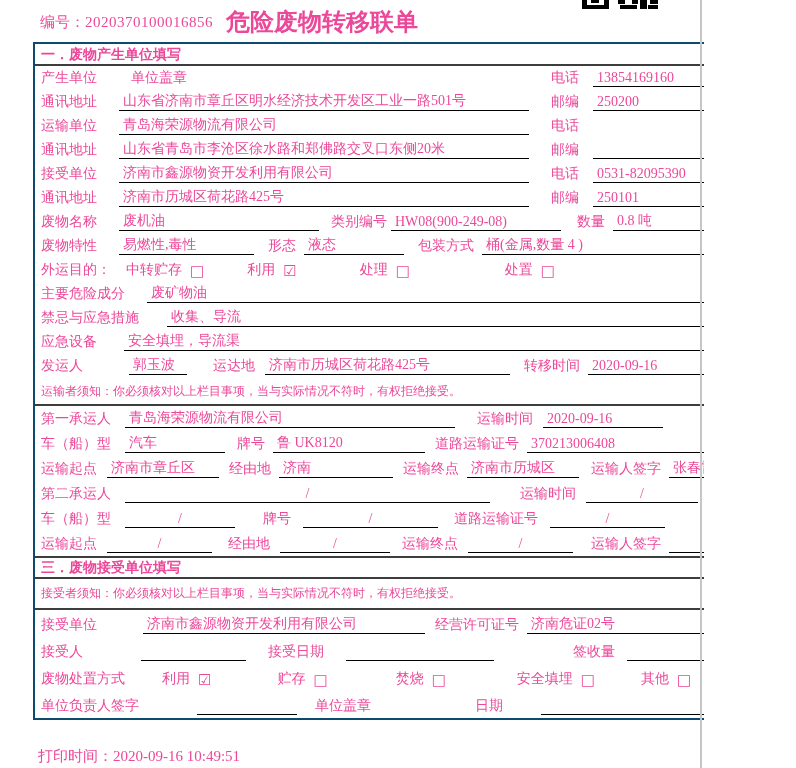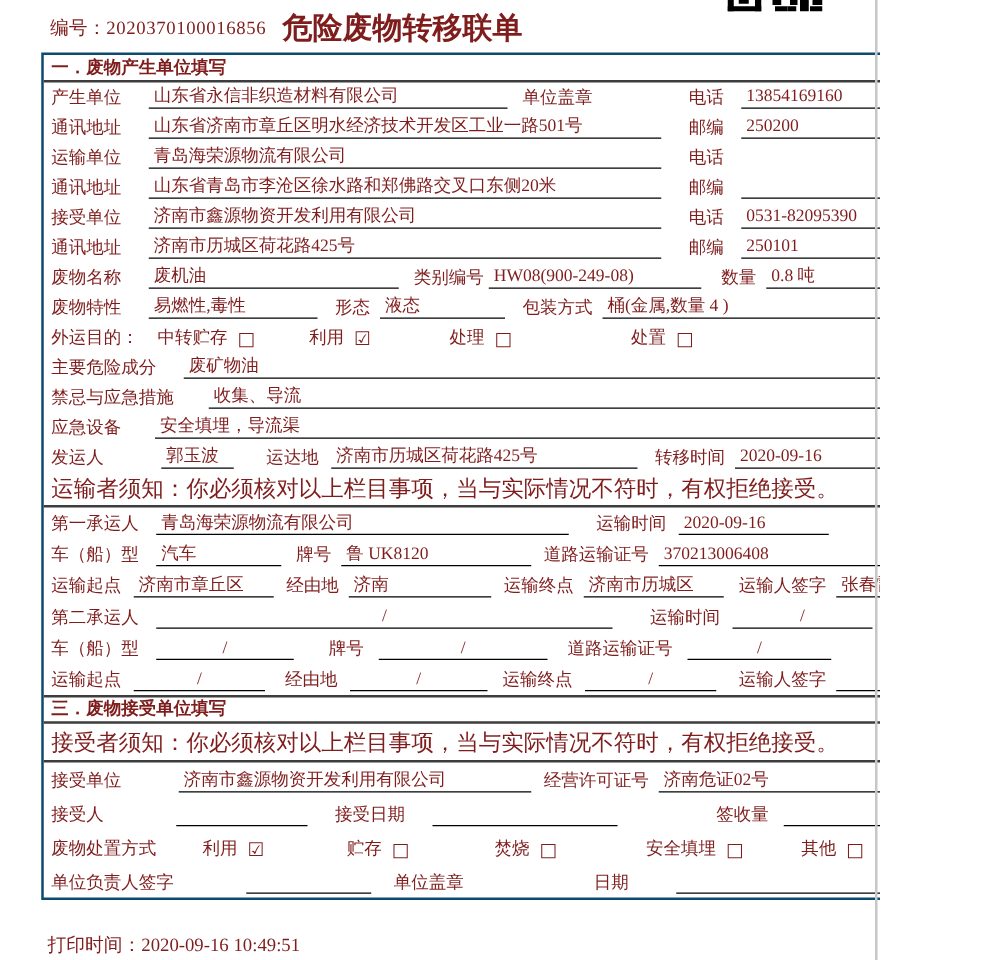--- a/index.html
+++ b/index.html
@@ -1,30 +1,30 @@
 <!DOCTYPE html>
 <html><head>
 <meta charset="utf-8">
 <style>
   html,body{margin:0;padding:0;background:#fff;}
   .page{position:relative;width:704px;height:768px;background:#ffffff;overflow:hidden;
-        font-family:"Liberation Serif","DejaVu Serif",serif;color:#7f1d1d;}
+        font-family:"Liberation Serif","DejaVu Serif",serif;color:#ec4899;}
   .serial{position:absolute;left:40px;top:13px;font-size:15px;white-space:nowrap;}
   .serial .num{letter-spacing:0.5px;}
   .doc-title{position:absolute;left:0;right:60px;top:6px;text-align:center;
              font-size:24px;font-weight:bold;font-family:"DejaVu Sans",sans-serif;}
   .qr{position:absolute;left:582px;top:0;}
   .edge-line{position:absolute;right:2px;top:0;width:2px;height:768px;background:#c6c6c6;}
 
   .form{position:absolute;left:33px;top:42px;width:722px;border:2px solid #0c4a6e;
         background:#fff;box-sizing:border-box;}
   .sec-h{height:20px;line-height:20px;font-weight:bold;font-size:14px;padding-left:6px;
          border-bottom:2px solid #3d3d3d;font-family:"DejaVu Sans",sans-serif;}
   .sec-h.mid{border-top:2px solid #3d3d3d;height:19px;line-height:19px;}
-  .note{height:26px;border-bottom:2px solid #3d3d3d;font-size:18px;
+  .note{height:26px;border-bottom:2px solid #3d3d3d;font-size:12px;
         display:flex;align-items:center;padding:0 6px;white-space:nowrap;}
   .row{display:flex;align-items:flex-end;height:24px;padding:0 6px 3px 6px;
        font-size:14px;white-space:nowrap;box-sizing:border-box;}
   .s2r{height:25px;}
   .s3r{height:27px;}
   .lbl{flex:none;}
   .row > .lbl:first-child{margin-right:22px;}
   .u{border-bottom:1px solid #000;padding:0 4px;min-height:16px;box-sizing:border-box;flex:none;}
   .u.grow{flex:1;}
   .u.c{text-align:center;}
@@ -59,21 +59,20 @@
     <rect x="68" y="0" width="8" height="4" fill="#000"></rect>
     <rect x="66" y="5" width="10" height="4" fill="#000"></rect>
   </svg>
 
   <div class="form">
 
     <div class="sec-h">一．废物产生单位填写</div>
 
     <div class="row">
       <span class="lbl">产生单位</span>
-      <span class="u" style="width:287px">山东省永信非织造材料有限公司</span>
       <span class="lbl" style="margin-left:12px">单位盖章</span>
       <span class="sp"></span>
       <span class="rcol">
         <span class="lbl">电话</span>
         <span class="u">13854169160</span>
       </span>
     </div>
 
     <div class="row">
       <span class="lbl">通讯地址</span>

